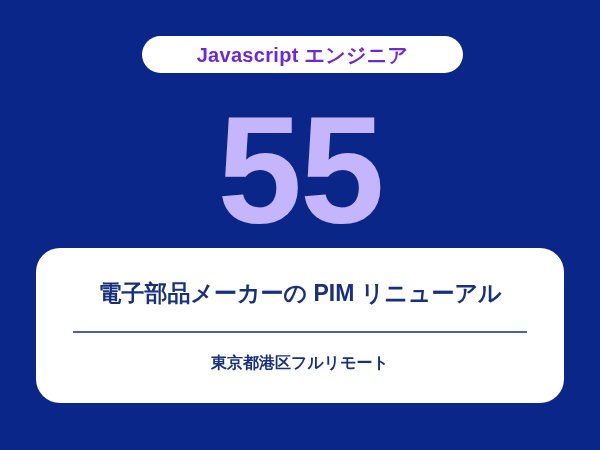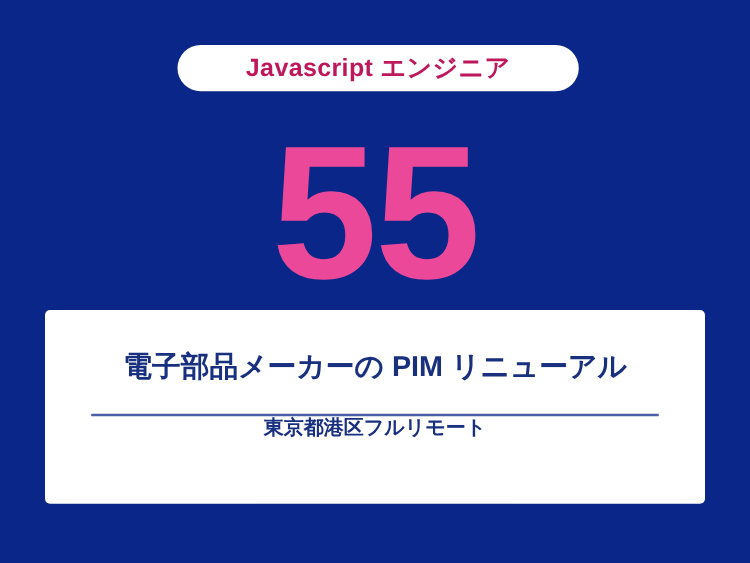--- a/index.html
+++ b/index.html
@@ -29,41 +29,41 @@
     top: 36px;
     width: 321px;
     height: 37px;
     background: #ffffff;
     border-radius: 19px;
     display: flex;
     align-items: center;
     justify-content: center;
   }
   .badge-label {
-    color: #be185d;
+    color: #6d28d9;
     font-size: 20px;
     font-weight: bold;
     letter-spacing: 0.3px;
     line-height: 1;
     white-space: nowrap;
   }
 
   
   .price-row {
     position: absolute;
     left: 0;
     right: 0;
     top: 104px;
     height: 126px;
     display: flex;
     align-items: flex-end;
     justify-content: center;
   }
   .price-amount {
-    color: #ec4899;
+    color: #c4b5fd;
     font-size: 152px;
     font-weight: bold;
     line-height: 0.78;
     letter-spacing: -2px;
     display: block;
   }
   .price-unit {
     color: #e3d11e;
     font-size: 54px;
     font-weight: bold;
@@ -74,21 +74,21 @@
   }
 
   
   .card {
     position: absolute;
     left: 36px;
     top: 248px;
     width: 528px;
     height: 155px;
     background: #ffffff;
-    border-radius: 4px;
+    border-radius: 24px;
     box-sizing: border-box;
     display: flex;
     flex-direction: column;
     align-items: center;
   }
   .card-title {
     color: #19307f;
     font-size: 23px;
     font-weight: bold;
     line-height: 1.2;
@@ -101,20 +101,21 @@
     height: 2px;
     background: #4a5fa8;
     margin-top: 23px;
     border: 0;
   }
   .card-subtitle {
     color: #19307f;
     font-size: 16px;
     font-weight: bold;
     line-height: 1.2;
+    margin-top: 20px;
     text-align: center;
     white-space: nowrap;
   }
 </style>
 </head>
 <body>
 
 <div class="banner">
 
   <div class="badge">

